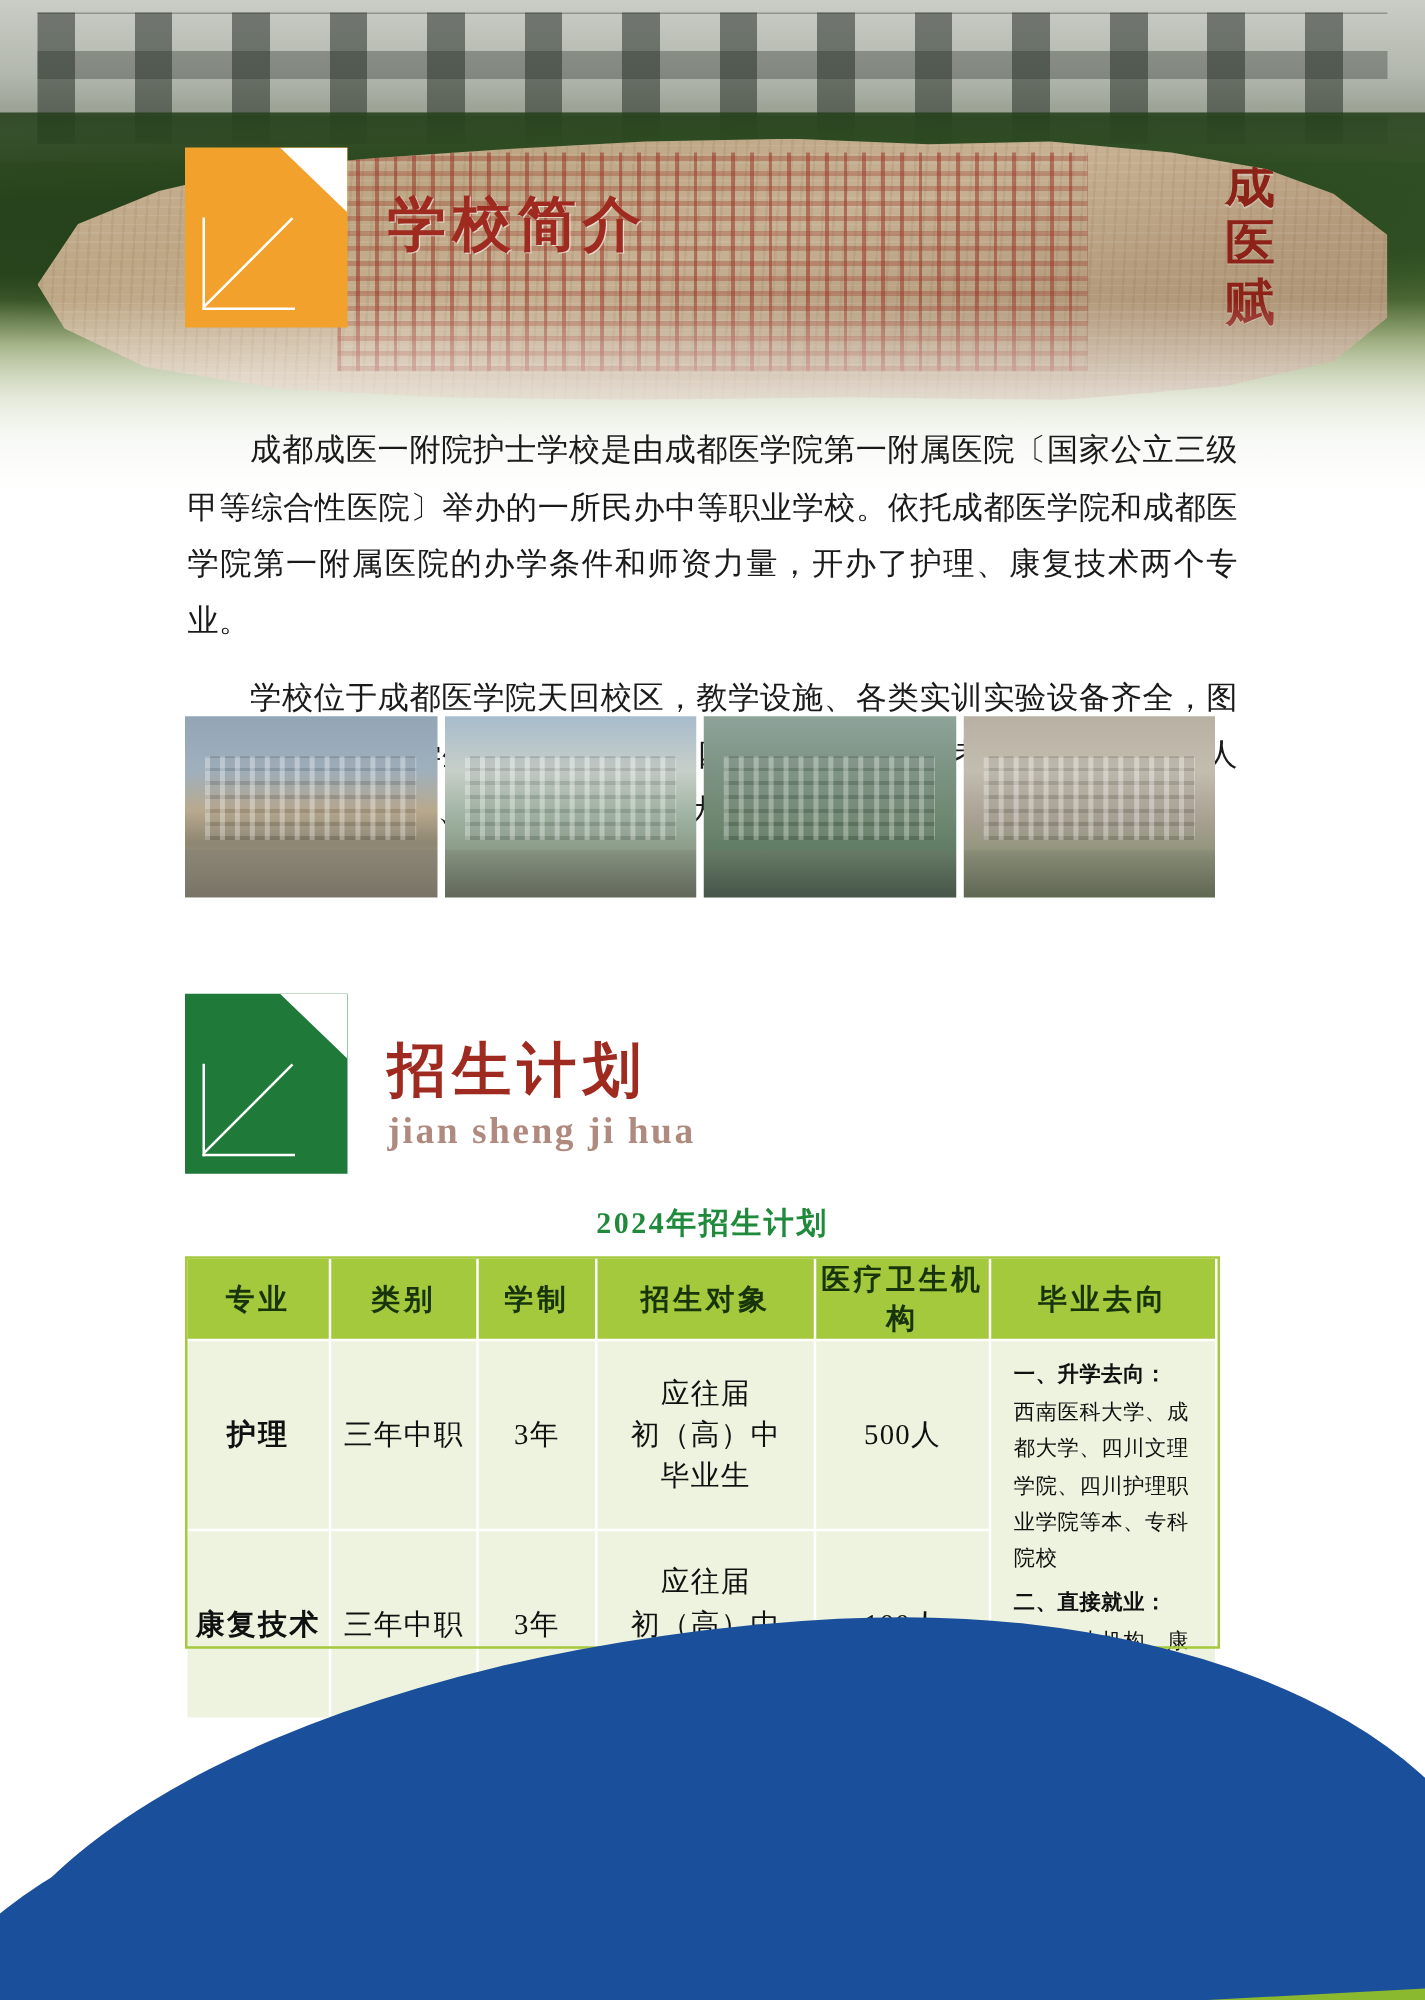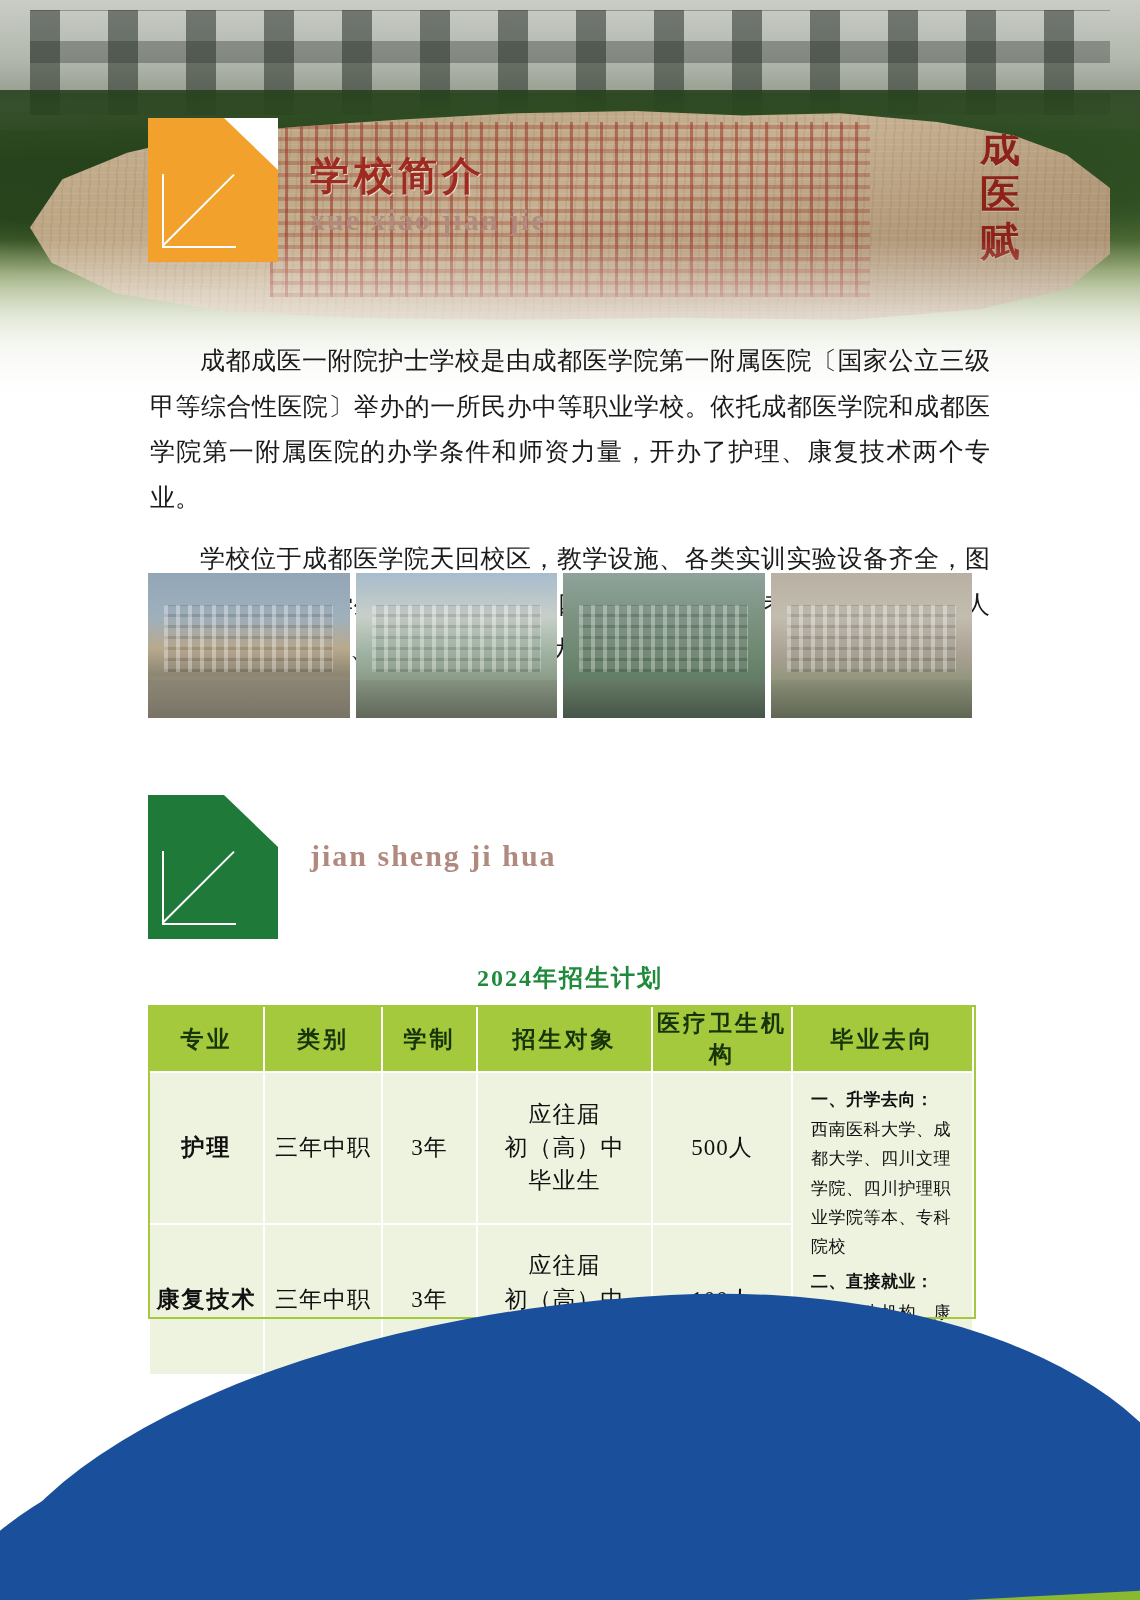--- a/index.html
+++ b/index.html
@@ -158,21 +158,21 @@
     background: #ffffff;
     transform-origin: left bottom;
     transform: rotate(-45deg);
   }
   .sec-text {
     margin-left: 32px;
     padding-top: 38px;
   }
   .sec-cn {
     font-family: "Liberation Serif", serif;
-    font-size: 39px;
+    font-size: 47px;
     font-weight: bold;
     color: #9e2a20;
     letter-spacing: 5px;
     line-height: 1.05;
     text-shadow: 1px 1px 0 rgba(255,255,255,0.6);
   }
   .sec-py {
     font-family: "Liberation Serif", serif;
     font-size: 30px;
     font-weight: bold;
@@ -355,21 +355,20 @@
   </div>
 
   <div class="sec-head" style="left:148px; top:118px;">
     <div class="sec-badge">
       <div class="square" style="background:#F2A22C;"></div>
       <div class="notch"></div>
       <div class="diag"></div>
     </div>
     <div class="sec-text">
       <div class="sec-cn">学校简介</div>
-      <div class="sec-py">xue xiao jian jie</div>
     </div>
   </div>
 
   <div class="intro">
     <p>成都成医一附院护士学校是由成都医学院第一附属医院〔国家公立三级甲等综合性医院〕举办的一所民办中等职业学校。依托成都医学院和成都医学院第一附属医院的办学条件和师资力量，开办了护理、康复技术两个专业。</p>
     <p>学校位于成都医学院天回校区，教学设施、各类实训实验设备齐全，图书馆藏书量大。学生毕业可通过参加四川省对口高职高考、单招考试、成人高考等升学进入本、专科院校，获得大专、本科学历。</p>
   </div>
 
   <div class="photos">
     <div class="photo p1"></div>
@@ -378,20 +377,21 @@
     <div class="photo p4"></div>
   </div>
 
   <div class="sec-head" style="left:148px; top:795px;">
     <div class="sec-badge">
       <div class="square" style="background:#1F7A3A;"></div>
       <div class="notch"></div>
       <div class="diag"></div>
     </div>
     <div class="sec-text">
+      <div class="sec-cn">招生计划</div>
       <div class="sec-py">jian  sheng  ji hua</div>
     </div>
   </div>
 
   <div class="plan-title">2024年招生计划</div>
 
   <div class="tbl-wrap">
     <table class="plan">
       <colgroup>
         <col style="width:115px">

